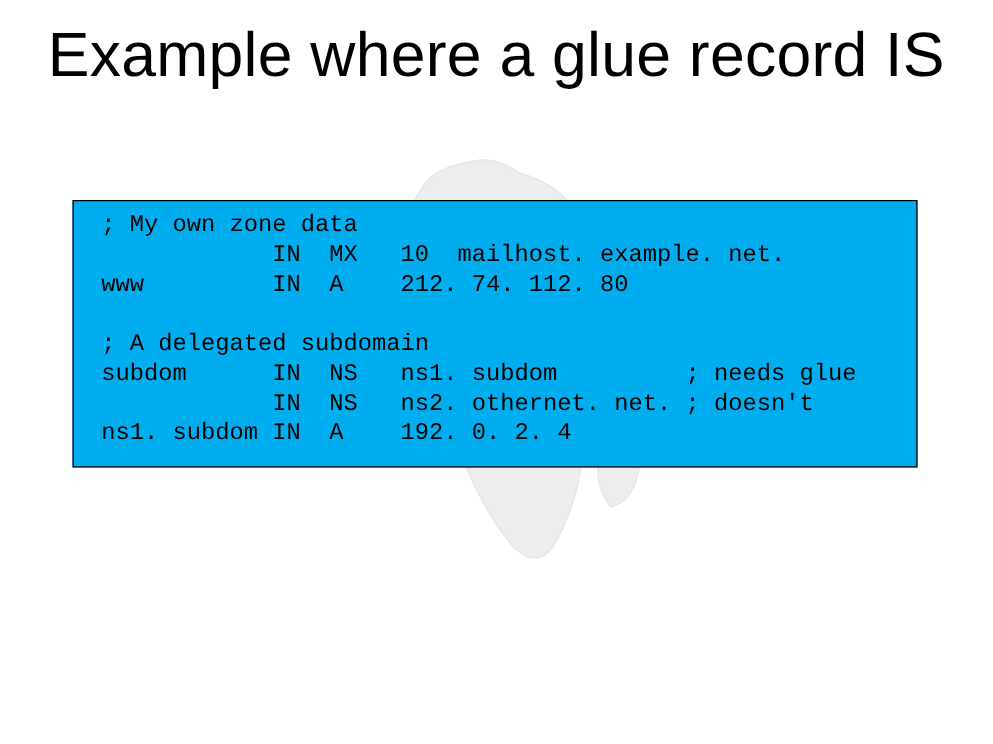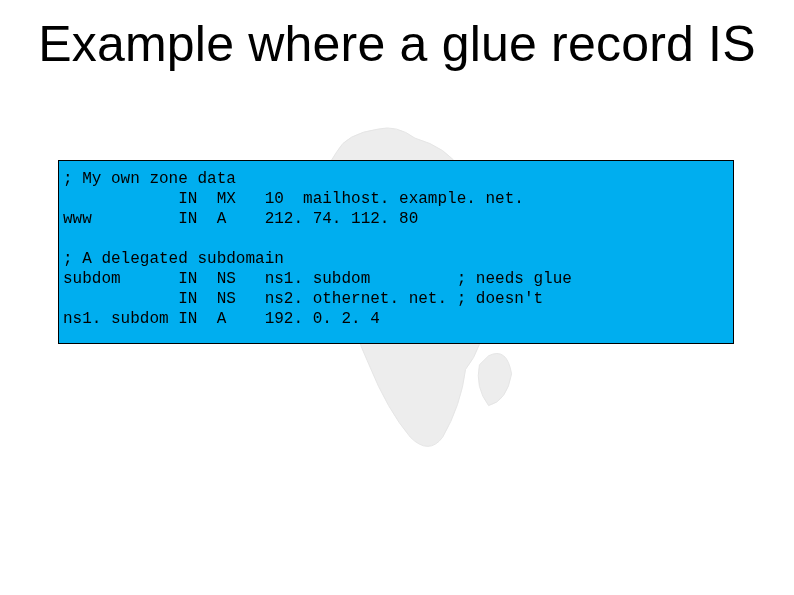--- a/index.html
+++ b/index.html
@@ -36,23 +36,23 @@
     opacity: 0.28;
     pointer-events: none;
   }
   .codebox {
     position: absolute;
     left: 58px;
     top: 160px;
     width: 676px;
     background: #00aeef;
     border: 1px solid #000;
-    padding: 8px 10px 14px 4px;
+    padding: 8px 10px 14px 22px;
     font-family: "Courier New", Courier, monospace;
-    font-size: 16px;
+    font-size: 19px;
     line-height: 1.25;
     color: #000;
     white-space: pre;
     box-sizing: border-box;
   }
 </style>
 </head>
 <body>
 
 <div class="slide">

